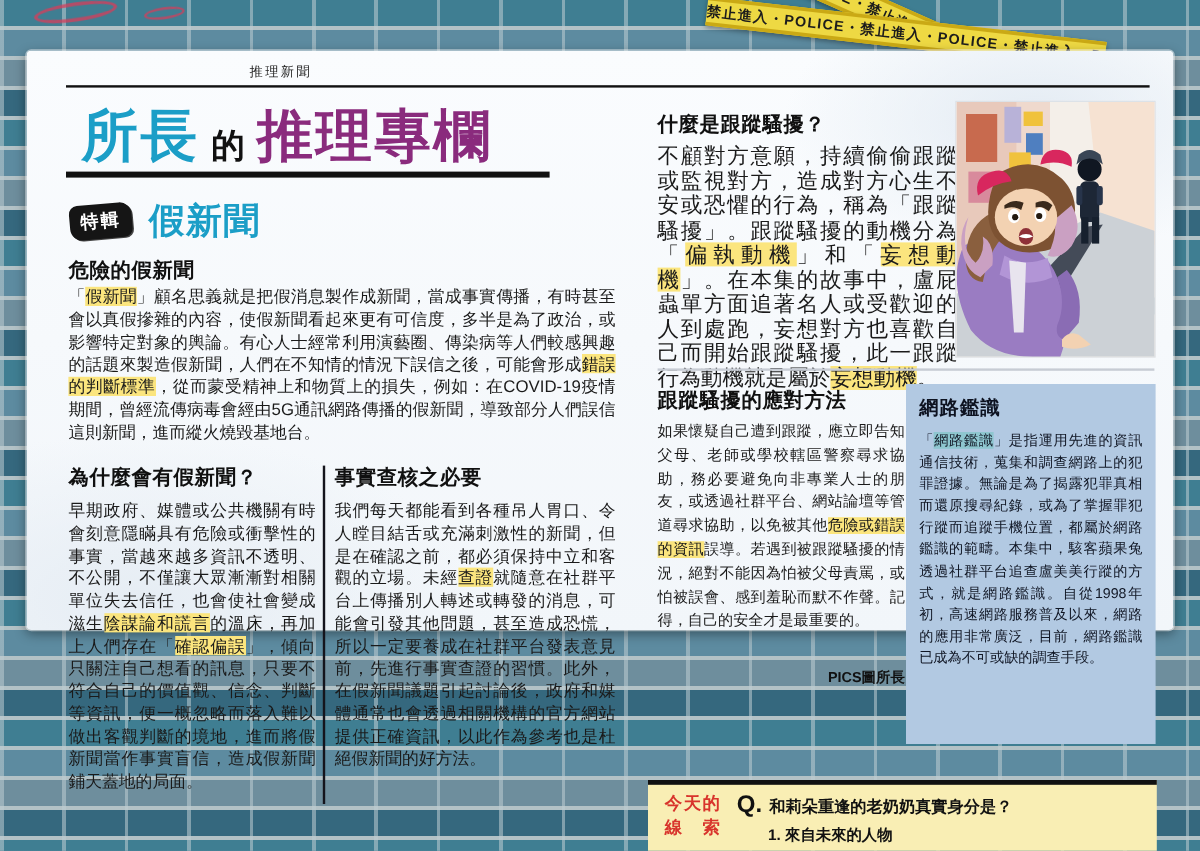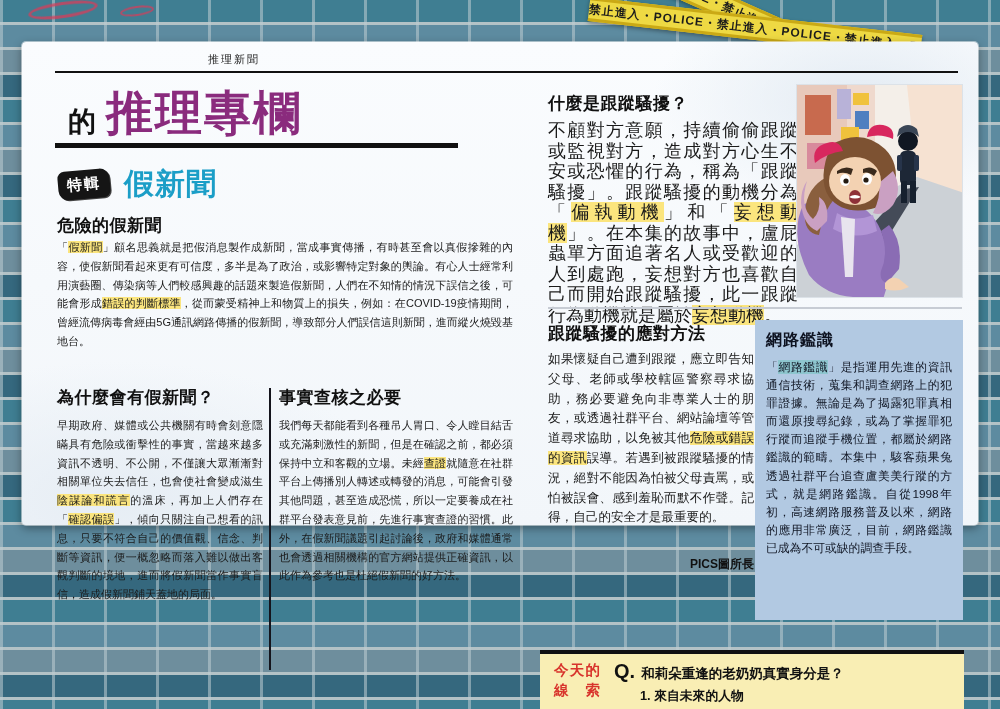--- a/index.html
+++ b/index.html
@@ -48,21 +48,21 @@
 
   .feature-row{ position:absolute; left:36px; top:122px; display:flex; align-items:center; gap:14px; }
   .badge{
     background:#151515; color:#fff; font-size:15px; font-weight:bold;
     padding:5px 9px; border-radius:7px 10px 7px 10px; transform:rotate(-5deg);
     letter-spacing:2px; box-shadow:1px 1px 0 #444;
   }
   .feature-title{ font-size:30px; font-weight:900; color:#1b9ec7; letter-spacing:1px; }
 
   h3.sec{ font-size:17px; font-weight:900; color:#101010; letter-spacing:.5px; }
-  .body-txt{ font-size:11px; line-height:18.8px; color:#1a1a1a; text-align:justify; }
+  .body-txt{ font-size:14px; line-height:18.8px; color:#1a1a1a; text-align:justify; }
   .hl{ background:#fbe57e; }
   .hl-t{ background:#8ec6cf; }
 
   .sec1-h{ position:absolute; left:35px; top:172px; }
   .sec1-p{ position:absolute; left:35px; top:196px; width:456px; }
 
   .col1-h{ position:absolute; left:35px; top:344px; }
   .col1-p{ position:absolute; left:35px; top:374px; width:206px; }
   .vdiv{ position:absolute; left:247px; top:346px; width:2px; height:282px; background:#14141c; }
   .col2-h{ position:absolute; left:257px; top:344px; }
@@ -108,20 +108,21 @@
 
 <div class="tape tape2"><span>禁止進入・POLICE・禁止進入・POLICE・禁止進入・POLICE</span></div>
 <div class="tape tape1"><span>禁止進入・POLICE・禁止進入・POLICE・禁止進入・POLICE</span></div>
 
 <div class="paper">
 
   <div class="kicker">推理新聞</div>
   <div class="rule-thin"></div>
 
   <div class="title-row">
+    <span class="title-teal">所長</span>
     <span class="title-de">的</span>
     <span class="title-purple">推理專欄</span>
   </div>
   <div class="rule-thick"></div>
 
   <div class="feature-row">
     <span class="badge">特輯</span>
     <span class="feature-title">假新聞</span>
   </div>
 

